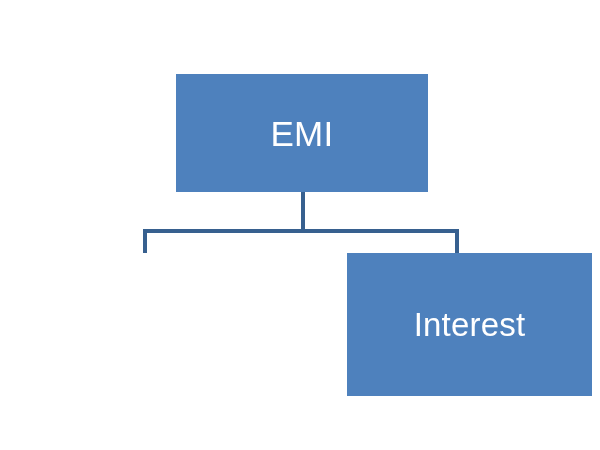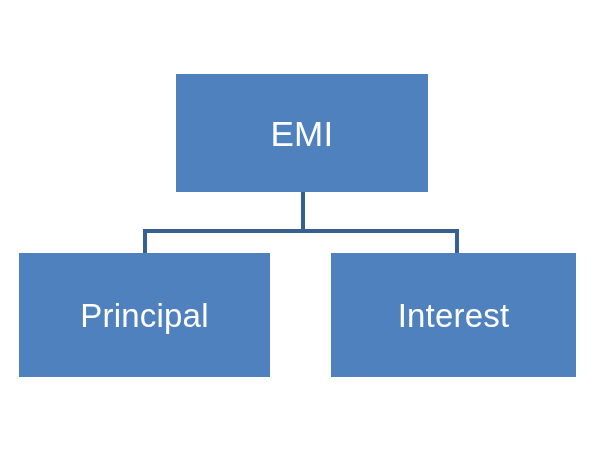--- a/index.html
+++ b/index.html
@@ -56,24 +56,24 @@
   #node-principal {
     left: 19px;
     top: 253px;
     width: 251px;
     height: 124px;
   }
   #node-principal .node-label {
     font-size: 33px;
   }
   #node-interest {
-    left: 331px;
+    left: 347px;
     top: 253px;
     width: 245px;
-    height: 124px;
+    height: 143px;
   }
   #node-interest .node-label {
     font-size: 33px;
   }
 </style>
 </head>
 <body>
 
 <div id="canvas">
 
@@ -83,21 +83,18 @@
       <line x1="144" y1="231" x2="459" y2="231"></line>
       <line x1="145" y1="229" x2="145" y2="253"></line>
       <line x1="457" y1="229" x2="457" y2="253"></line>
     </g>
   </svg>
 
   <div class="node" id="node-emi">
     <span class="node-label">EMI</span>
   </div>
 
-  <div class="node" id="node-principal">
-    <span class="node-label">Principal</span>
-  </div>
 
   <div class="node" id="node-interest">
     <span class="node-label">Interest</span>
   </div>
 
 </div>
 
 </body></html>

